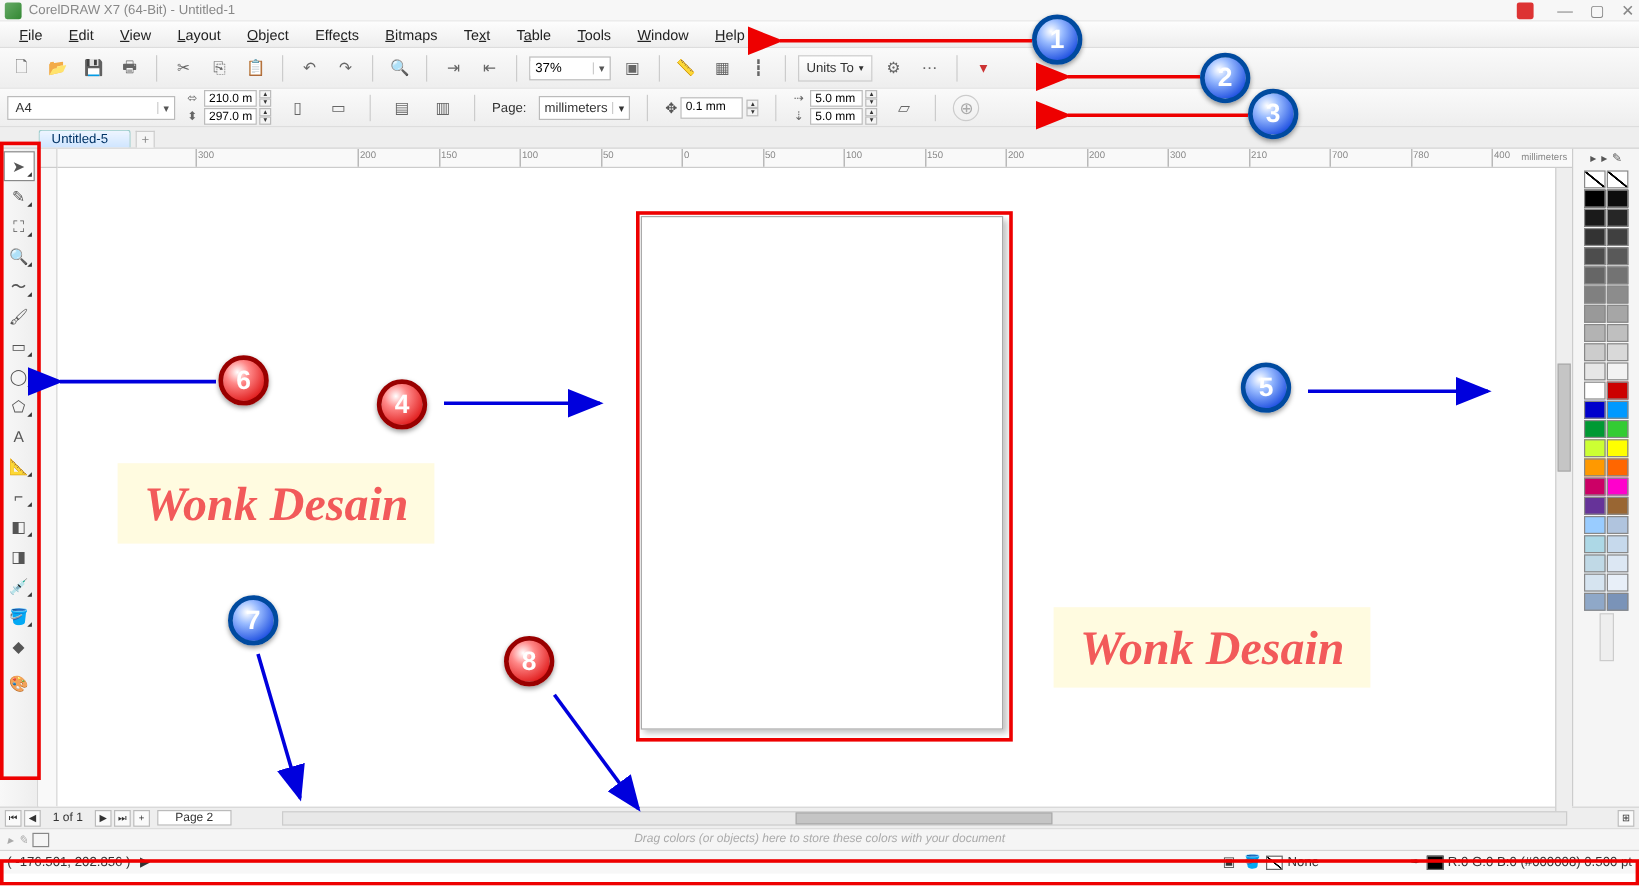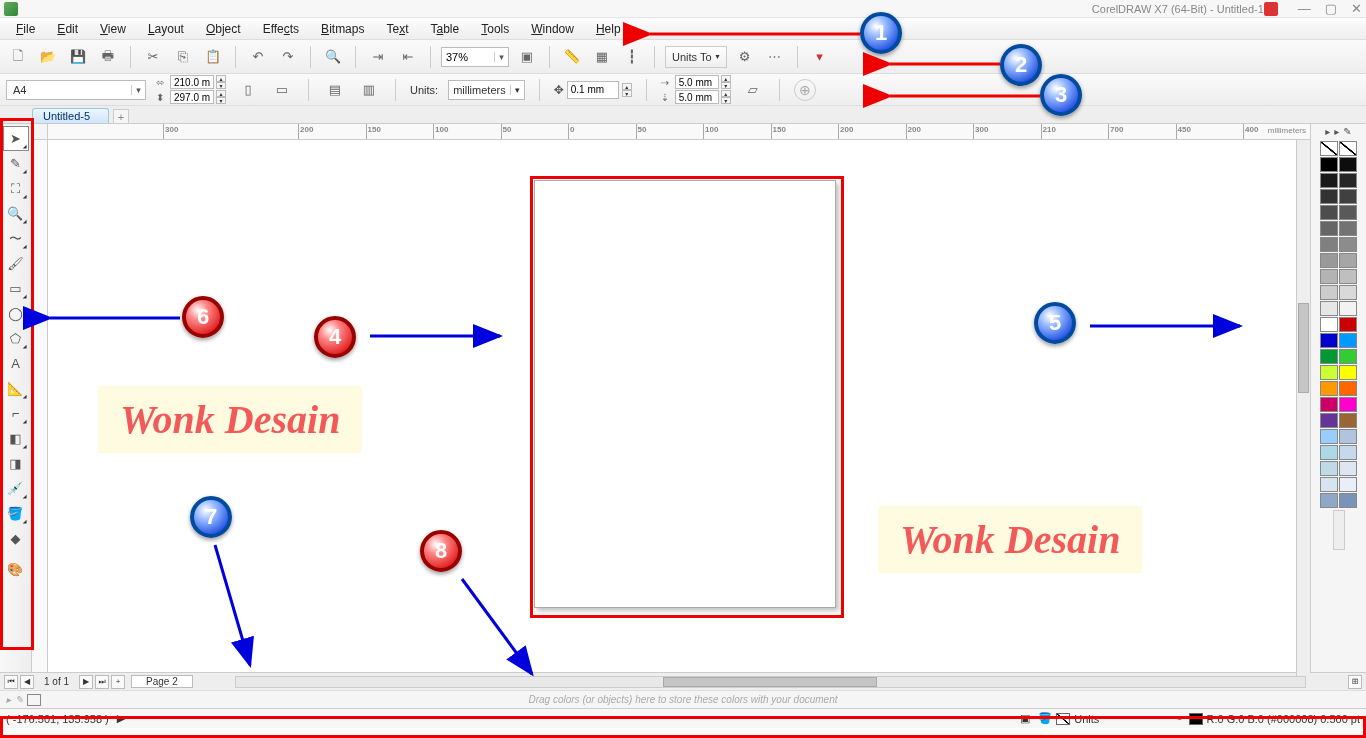--- a/index.html
+++ b/index.html
@@ -1,21 +1,21 @@
 <!DOCTYPE html>
 <html><head>
 <meta charset="utf-8">
 <style>
 * { margin: 0; padding: 0; box-sizing: border-box; font-family: "Segoe UI", Tahoma, sans-serif; }
 body { width: 1366px; height: 738px; background: #fff; overflow: hidden; font-size: 12px; color: #333; position: relative; }
 
 
 .titlebar { height: 18px; background: #f7f7f7; display: flex; align-items: center; padding: 0 4px; border-bottom: 1px solid #e5e5e5; }
 .titlebar .appicon { width: 14px; height: 14px; background: linear-gradient(135deg,#6a6,#383); margin-right: 6px; border-radius: 2px; }
-.titlebar .title { color: #888; font-size: 11px; flex: 1; text-align: right; }
+.titlebar .title { color: #888; font-size: 11px; flex: 1; }
 .titlebar .wincontrols { display: flex; gap: 14px; align-items: center; }
 .titlebar .wincontrols span { color: #888; font-size: 13px; cursor: default; }
 .titlebar .user-icon { width: 14px; height: 14px; background: #d33; border-radius: 2px; margin-right: 20px; }
 
 
 .menubar { height: 22px; background: linear-gradient(#fdfdfd,#eee); display: flex; align-items: center; padding: 0 6px; gap: 2px; border-bottom: 1px solid #ddd; position: relative; }
 .menubar .menuitem { padding: 2px 10px; font-size: 12px; color: #222; }
 .menubar .menuitem u { text-decoration: underline; }
 
 
@@ -54,21 +54,21 @@
 
 
 .workspace { display: flex; height: 548px; }
 .toolbox { width: 32px; background: linear-gradient(90deg,#f8f8f8,#eee); border-right: 1px solid #ccc; display: flex; flex-direction: column; align-items: center; padding-top: 2px; gap: 0; }
 .toolbox .t { width: 26px; height: 25px; display: flex; align-items: center; justify-content: center; font-size: 13px; color: #555; border: 1px solid transparent; position: relative; }
 .toolbox .t.selected { border: 1px solid #888; background: #fff; }
 .toolbox .t .fly { position: absolute; right: 1px; bottom: 1px; font-size: 5px; color: #333; }
 
 .canvas-area { flex: 1; position: relative; background: #fff; overflow: hidden; }
 .ruler-h { position: absolute; top: 0; left: 16px; right: 0; height: 16px; background: #f9f9f9; border-bottom: 1px solid #ccc; font-size: 8px; color: #888; overflow: hidden; }
-.ruler-h .ticks { position: absolute; top: 0; left: 0; right: 0; height: 100%; font-weight: bold; }
+.ruler-h .ticks { position: absolute; top: 0; left: 0; right: 0; height: 100%; }
 .ruler-h .tick { position: absolute; top: 0; height: 16px; border-left: 1px solid #aaa; }
 .ruler-h .ticklabel { position: absolute; top: 1px; font-size: 8px; }
 .ruler-v { position: absolute; top: 16px; left: 0; bottom: 0; width: 16px; background: #f9f9f9; border-right: 1px solid #ccc; }
 .ruler-corner { position: absolute; top: 0; left: 0; width: 16px; height: 16px; background: #f5f5f5; border-right: 1px solid #ccc; border-bottom: 1px solid #ccc; }
 .ruler-unit-label { position: absolute; top: 2px; right: 4px; font-size: 8px; color: #888; }
 .drawing-surface { position: absolute; top: 16px; left: 16px; right: 0; bottom: 0; background: #fff; }
 .page { position: absolute; left: 486px; top: 40px; width: 302px; height: 428px; background: #fff; border: 1px solid #aaa; box-shadow: 3px 3px 5px rgba(0,0,0,0.25); }
 .page-overlay { position: absolute; left: 482px; top: 36px; width: 314px; height: 442px; border: 3px solid #e00; }
 
 
@@ -207,21 +207,21 @@
           <span>▾</span>
         </div>
     </div>
   </div>
   <div class="tool-btn">▯</div>
   <div class="tool-btn">▭</div>
   <div class="tool-sep"></div>
   <div class="tool-btn">▤</div>
   <div class="tool-btn">▥</div>
   <div class="tool-sep"></div>
-  <span class="units-label">Units:</span>
+  <span class="units-label">Page:</span>
   <div class="units-combo">
     <span>millimeters</span>
     <div class="dd">▾</div>
   </div>
   <div class="tool-sep"></div>
   <div class="nudge-group">
     <span class="nudge-ico">✥</span>
     <input class="dim-input" style="width: 52px; height: 18px;" value="0.1 mm">
     <div class="spinner">
         <span>▴</span>
@@ -307,21 +307,21 @@
           <div class="ticklabel" style="left: 792px;">200</div>
           <div class="tick" style="left: 857.5px;"></div>
           <div class="ticklabel" style="left: 859.5px;">200</div>
           <div class="tick" style="left: 925px;"></div>
           <div class="ticklabel" style="left: 927px;">300</div>
           <div class="tick" style="left: 992.5px;"></div>
           <div class="ticklabel" style="left: 994.5px;">210</div>
           <div class="tick" style="left: 1060px;"></div>
           <div class="ticklabel" style="left: 1062px;">700</div>
           <div class="tick" style="left: 1127.5px;"></div>
-          <div class="ticklabel" style="left: 1129.5px;">450</div>
+          <div class="ticklabel" style="left: 1129.5px;">780</div>
           <div class="tick" style="left: 1195px;"></div>
           <div class="ticklabel" style="left: 1197px;">400</div>
         </div>
       </div>
     <div class="ruler-v"></div>
     <div class="drawing-surface">
       <div class="page"></div>
       <div class="page-overlay"></div>
 
       <div class="wonk" style="left:50px; top:246px;">Wonk Desain</div>
@@ -408,30 +408,30 @@
 <div class="docpalette-row">
   <div class="lefticons">
     <span>▸</span>
     <span>✎</span>
     <div class="sw none" style="border:1px solid #888"></div>
   </div>
   <span>Drag colors (or objects) here to store these colors with your document</span>
 </div>
 
 <div class="statusbar">
-  <span class="coords">( -176.501, 135.958 )</span>
+  <span class="coords">( -176.501, 202.856 )</span>
   <span>▶</span>
   <div class="spacer"></div>
   <span>▣</span>
   <div class="fillinfo">
     <span>🪣</span>
     <div class="sw none" style="border:1px solid #666;background:#fff;position:relative">
         <span style="position:absolute;inset:0;background:linear-gradient(to top right,transparent 45%,#000 47%,#000 53%,transparent 55%)"></span>
       </div>
-    <span>Units</span>
+    <span>None</span>
   </div>
   <div class="spacer" style="flex:0 0 60px"></div>
   <div class="outlineinfo">
     <span>✒</span>
     <div class="black-sw"></div>
     <span>R:0 G:0 B:0 (#000008) 0.500 pt</span>
   </div>
 </div>
 
 <div class="redbox toolbox-hl"></div>

